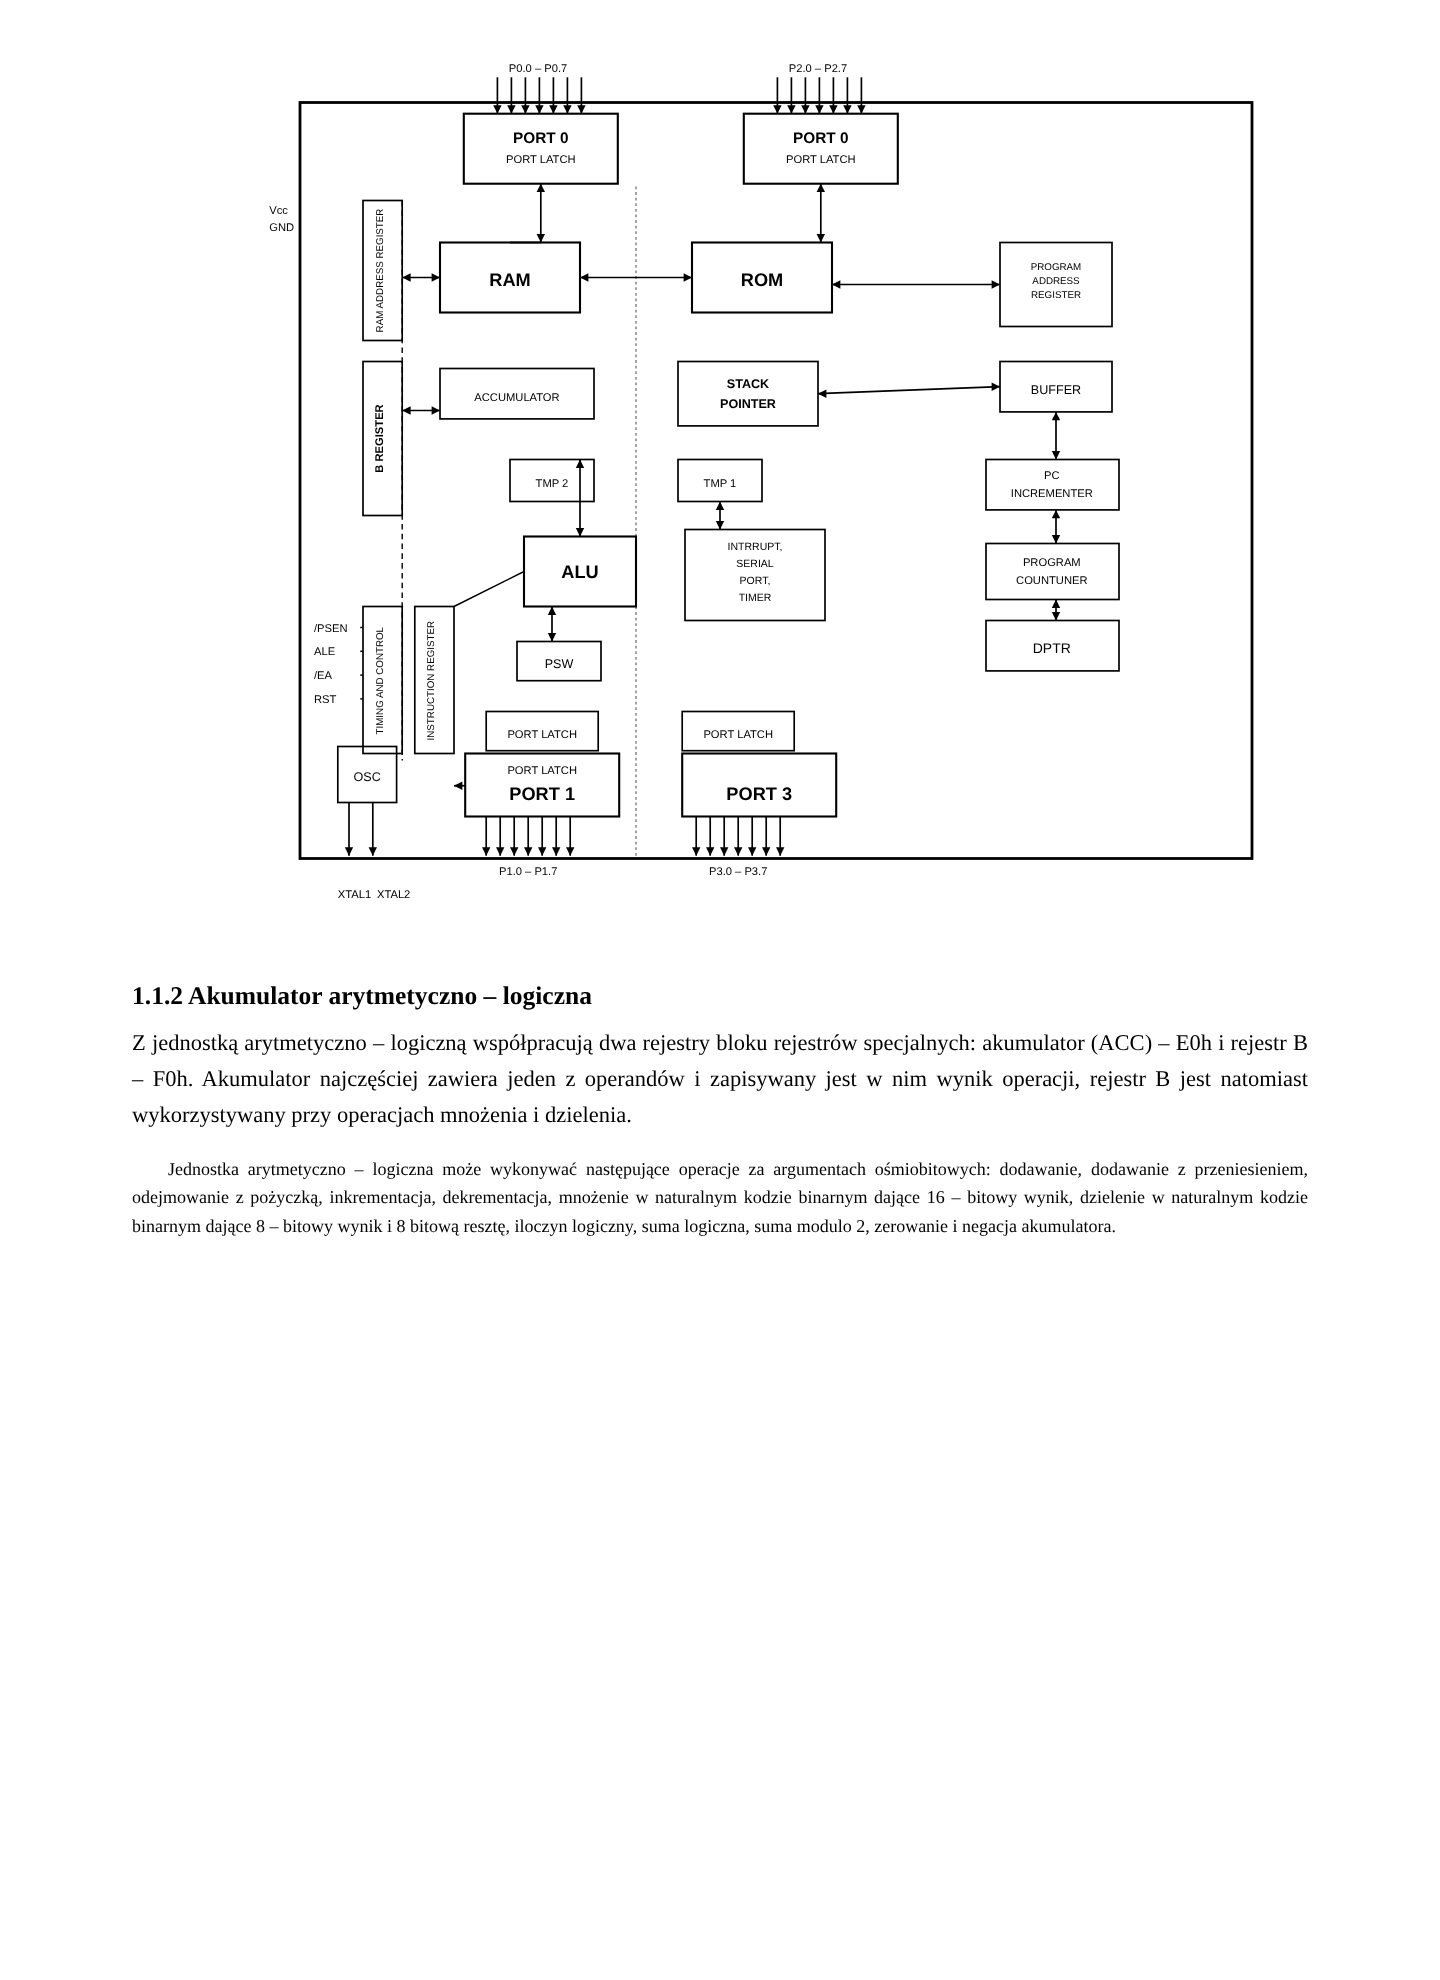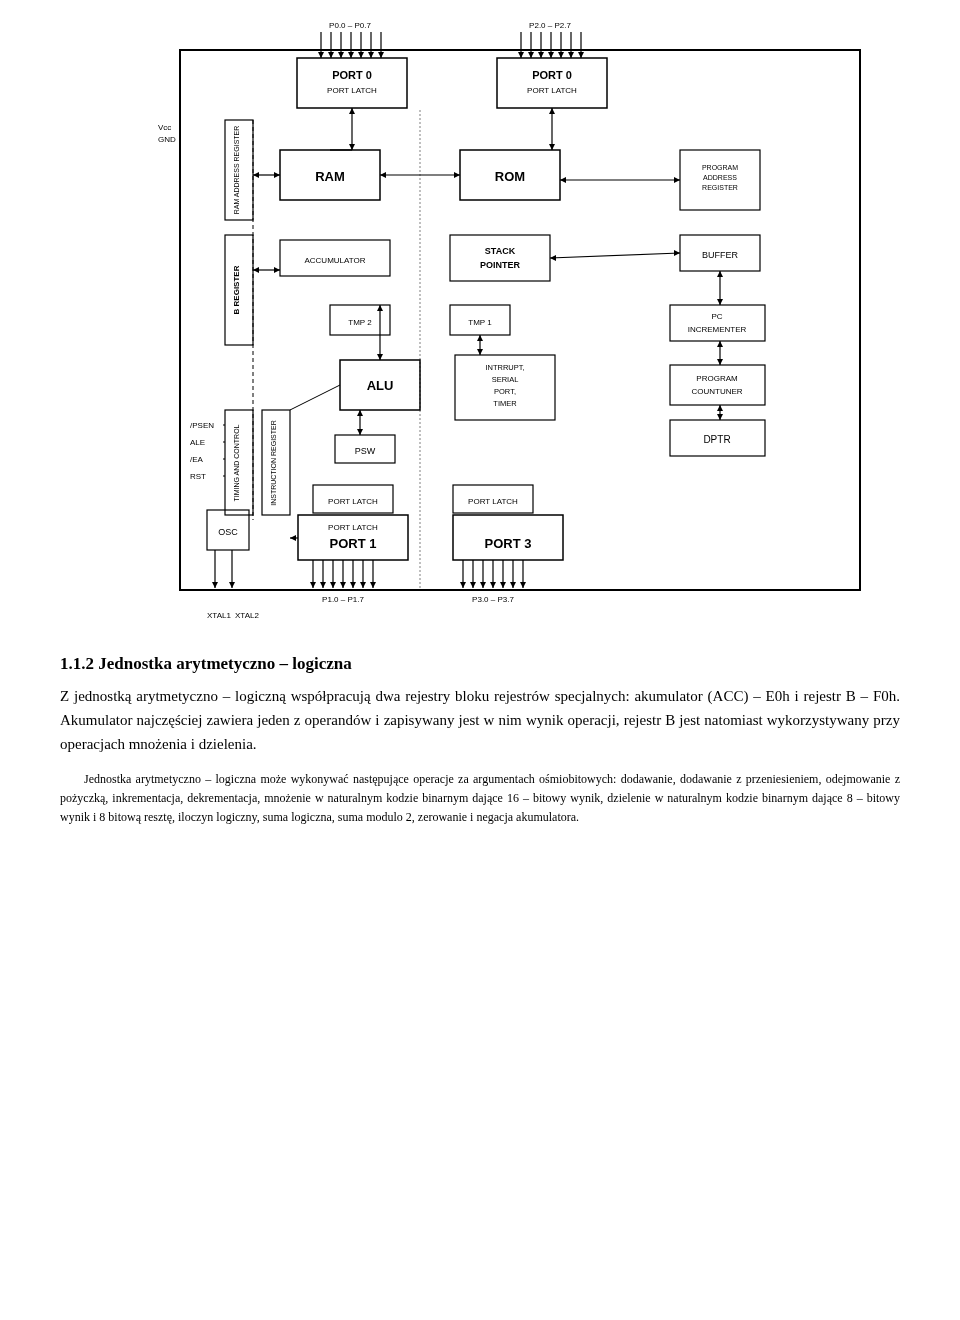--- a/index.html
+++ b/index.html
@@ -6,21 +6,21 @@
     body {
       background: #fff;
       font-family: 'Times New Roman', Times, serif;
       color: #000;
       width: 960px;
       min-height: 1320px;
     }
 
     .page {
       width: 960px;
-      padding: 20px 60px;
+      padding: 20px 88px;
     }
 
     
     .diagram-container {
       width: 100%;
       position: relative;
       margin-bottom: 24px;
     }
 
     .diagram-svg-wrap {
@@ -302,18 +302,18 @@
 
         <line x1="292" y1="130" x2="270" y2="130" stroke="#000" stroke-width="1.2"></line>
 
         <line x1="360" y1="90" x2="360" y2="570" stroke="#000" stroke-width="1" stroke-dasharray="2,2" opacity="0.5"></line>
 
       </svg>
     </div>
   </div>
 
 
-  <p class="section-heading">1.1.2 Jednostka arytmetyczno – logiczna</p>
+  <p class="section-heading">1.1.2 Akumulator arytmetyczno – logiczna</p>
 
   <p class="body-text-noindent">Z jednostką arytmetyczno – logiczną współpracują dwa rejestry bloku rejestrów specjalnych: akumulator (ACC) – E0h i rejestr B – F0h. Akumulator najczęściej zawiera jeden z operandów i zapisywany jest w nim wynik operacji, rejestr B jest natomiast wykorzystywany przy operacjach mnożenia i dzielenia.</p>
   <p class="body-text">Jednostka arytmetyczno – logiczna może wykonywać następujące operacje za argumentach ośmiobitowych: dodawanie, dodawanie z przeniesieniem, odejmowanie z pożyczką, inkrementacja, dekrementacja, mnożenie w naturalnym kodzie binarnym dające 16 – bitowy wynik, dzielenie w naturalnym kodzie binarnym dające 8 – bitowy wynik i 8 bitową resztę, iloczyn logiczny, suma logiczna, suma modulo 2, zerowanie i negacja akumulatora.</p>
 
 </div>
 
 </body></html>

